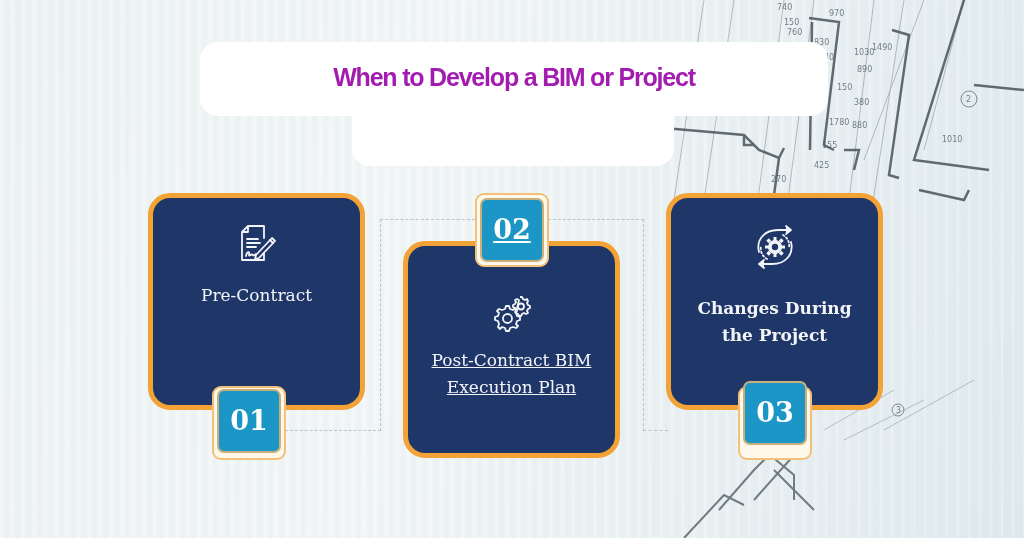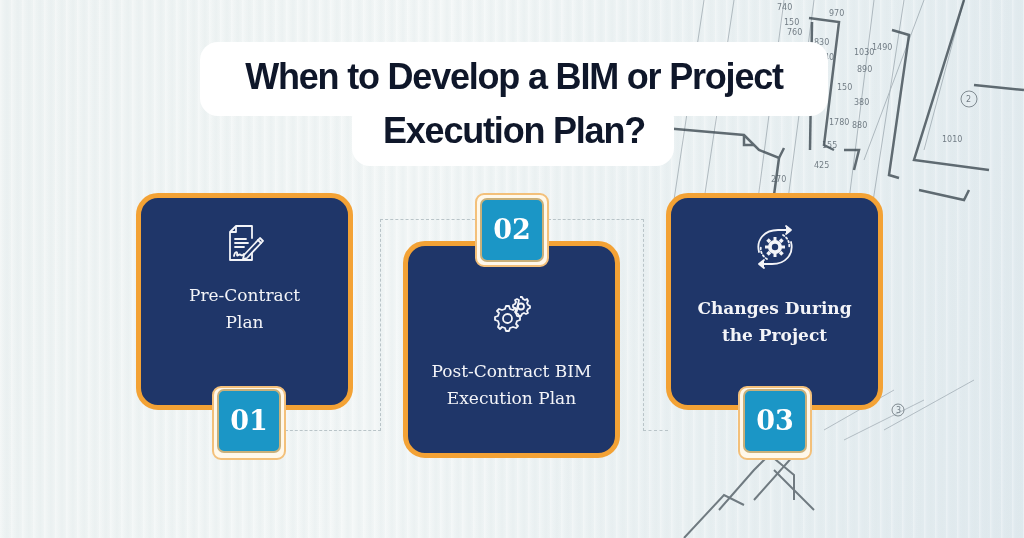--- a/index.html
+++ b/index.html
@@ -24,22 +24,22 @@
   }
   .title-row2 {
     position: absolute; left: 352px; top: 100px; width: 322px; height: 66px;
     background: #ffffff; border-radius: 18px;
   }
   .title-text {
     position: absolute; left: 200px; top: 50px; width: 628px;
     text-align: center;
     font-family: "Liberation Sans", sans-serif;
     font-weight: bold;
-    font-size: 36px; line-height: 54px;
-    color: #0f172a;
+    font-size: 25px; line-height: 54px;
+    color: #a21caf;
     letter-spacing: -1.2px;
   }
   .card {
     position: absolute; width: 217px; height: 217px;
     background: #1f3669;
     border: 5px solid #f3a235;
     border-radius: 22px;
     color: #f3f4f8;
     text-align: center;
   }
@@ -133,54 +133,52 @@
 <div class="dotline" style="left:380px; top:219px; height:212px; border-left-width:1px;"></div>
 <div class="dotline" style="left:380px; top:219px; width:95px; border-top-width:1px;"></div>
 <div class="dotline" style="left:548px; top:219px; width:96px; border-top-width:1px;"></div>
 <div class="dotline" style="left:643px; top:219px; height:212px; border-left-width:1px;"></div>
 <div class="dotline" style="left:643px; top:430px; width:25px; border-top-width:1px;"></div>
 
 <div class="title-row1"></div>
 <div class="title-row2"></div>
 <h1 class="title-text">
   <span>When to Develop a BIM or Project</span><br>
-  <span>Execution Plan?</span>
 </h1>
 
-<div class="card" style="left:136px; top:193px;">
+<div class="card" style="left:148px; top:193px;">
   <svg class="icon" style="top:22px;" viewBox="0 0 46 46" fill="none" stroke="#f3f4f8" stroke-width="1.8" stroke-linejoin="round" stroke-linecap="round">
     <path d="M14 6 L30 6 L30 18 M14 6 L8 12 L8 40 L30 40 L30 33 M14 6 L14 12 L8 12"></path>
     <path d="M13 19 L24 19 M13 23 L26 23 M13 27 L22 27"></path>
     <path d="M12 36 C13 31 16 31 15 35 C15 37 17 33 19 35 C20 36 21 35 22 34"></path>
     <path d="M22 35 L38 18 L41 21 L25 38 L21 39 Z"></path>
     <path d="M36 20 L39 23"></path>
   </svg>
   <div class="label" style="top:84px;">
     <div>Pre-Contract</div>
-    <div>Plan</div>
   </div>
 </div>
 <div class="badge-frame" style="left:212px; top:386px;"></div>
 <div class="badge" style="left:217px; top:389px;text-align:center;">01</div>
 
 <div class="card" style="left:403px; top:241px;">
   <svg class="icon" style="top:46px;" viewBox="0 0 46 46" fill="none" stroke="#f3f4f8" stroke-width="1.8" stroke-linejoin="round">
     <path d="M17 14 L20 14 L21 17 L24 18 L26 16 L28 18 L27 21 L28 24 L31 25 L31 28 L28 29 L27 32 L29 34 L27 36 L24 35 L21 36 L20 39 L17 39 L16 36 L13 35 L11 37 L9 35 L10 32 L9 29 L6 28 L6 25 L9 24 L10 21 L8 19 L10 17 L13 18 L16 17 Z"></path>
     <circle cx="18.5" cy="26.5" r="4.5"></circle>
     <path d="M31 5 L33 5 L34 7 L36 8 L38 7 L39 9 L38 11 L39 13 L41 14 L41 16 L39 17 L38 19 L39 21 L37 22 L35 21 L33 22 L32 24 L30 24 L29 22 L27 21"></path>
     <path d="M27 21 L26 20 L27 18 L26 16 L24 15 L24 13 L26 12 L27 10 L26 8 L28 7 L30 8 Z"></path>
     <circle cx="32" cy="14.5" r="3"></circle>
   </svg>
-  <div class="label" style="top:112px;">
+  <div class="label" style="top:101px;text-decoration:underline;">
     <div>Post-Contract BIM</div>
     <div>Execution Plan</div>
   </div>
 </div>
 <div class="badge-frame" style="left:475px; top:193px;"></div>
-<div class="badge" style="left:480px; top:198px;">02</div>
+<div class="badge" style="left:480px; top:198px;text-decoration:underline;">02</div>
 
 <div class="card" style="left:666px; top:193px;">
   <svg class="icon" style="top:24px; width:50px; height:50px;" viewBox="0 0 50 50" fill="none" stroke="#f3f4f8" stroke-width="1.8" stroke-linecap="round" stroke-linejoin="round">
     <path d="M9 30 C6 18 14 8 28 8 L40 8"></path>
     <path d="M36 4 L41 8 L36 12" fill="#f3f4f8"></path>
     <path d="M41 20 C44 32 36 42 22 42 L10 42"></path>
     <path d="M14 38 L9 42 L14 46" fill="#f3f4f8"></path>
     <path d="M33 13 C38 16 40 21 39 26" stroke-dasharray="1.5 2.5"></path>
     <path d="M17 37 C12 34 10 29 11 24" stroke-dasharray="1.5 2.5"></path>
     <circle cx="25" cy="25" r="7" fill="#f3f4f8" stroke="none"></circle>
@@ -195,13 +193,13 @@
       <rect x="29.5" y="29.5" width="3.5" height="3.5" transform="rotate(45 31.25 31.25)"></rect>
     </g>
     <circle cx="25" cy="25" r="3.2" fill="#1f3669" stroke="none"></circle>
   </svg>
   <div class="label" style="top:97px;font-weight:bold;">
     <div>Changes During</div>
     <div>the Project</div>
   </div>
 </div>
 <div class="badge-frame" style="left:738px; top:386px;"></div>
-<div class="badge" style="left:743px; top:389px;">03</div>
+<div class="badge" style="left:743px; top:381px;">03</div>
 
 </body></html>

